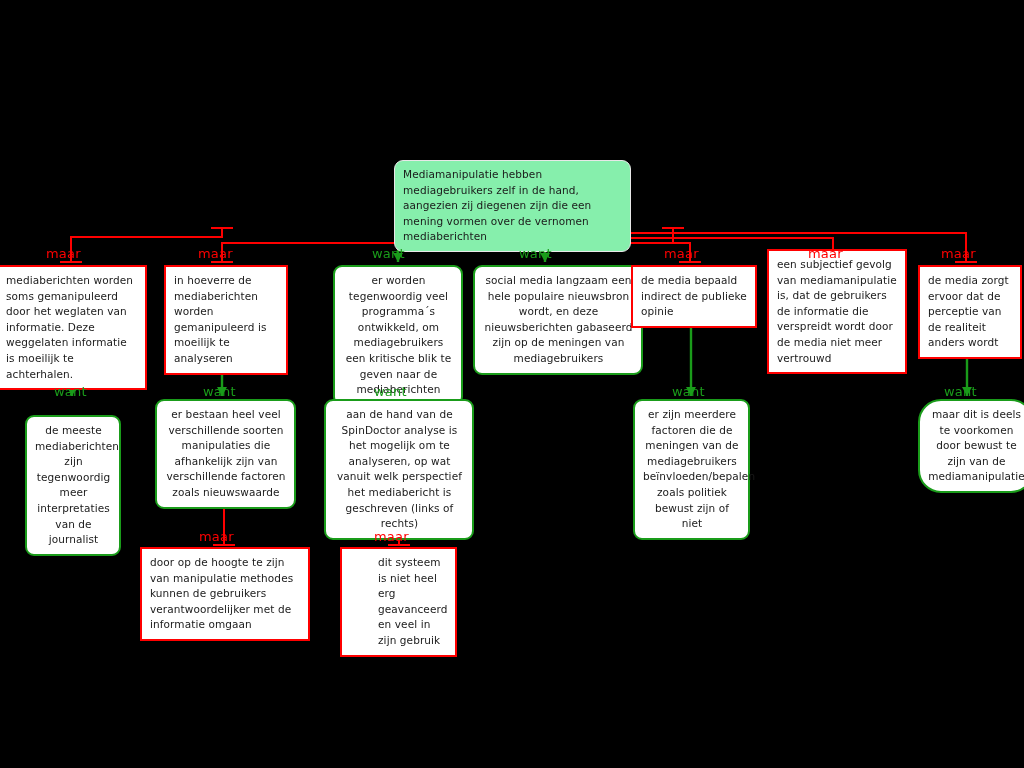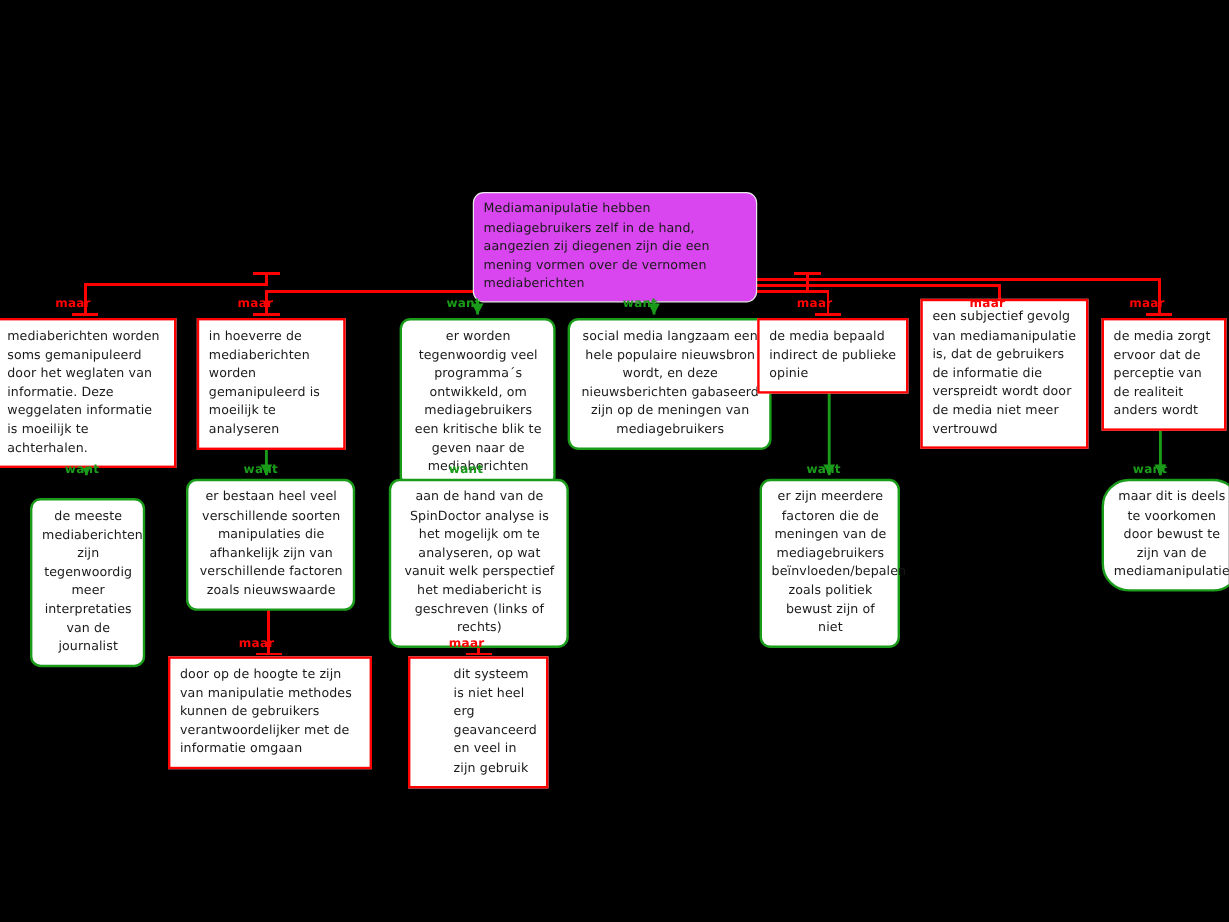--- a/index.html
+++ b/index.html
@@ -18,27 +18,27 @@
     box-sizing:border-box;
     padding:6px 7px 6px 8px;
     font-size:10.5px;
     line-height:15.6px;
     color:#1a1a1a;
     white-space:pre-line;
     letter-spacing:0.1px;
   }
   .node.red{border:2px solid #ff0000;border-radius:0px;}
   .node.green{border:2px solid #1a9c1a;border-radius:9px;text-align:center;}
-  .node.root{border:1px solid #e8e8e8;border-radius:9px;background:#d946ef;}
+  .node.root{border:1px solid #e8e8e8;border-radius:9px;background:#86efac;}
 
   .elabel{
     position:absolute;
-    font-size:10px;
+    font-size:13px;
     font-family:"DejaVu Sans","Liberation Sans",sans-serif;
-    font-weight:bold;
+    font-weight:normal;
     letter-spacing:0.2px;
     line-height:8px;
     white-space:nowrap;
   }
   .elabel.maar{color:#ff0000;}
   .elabel.want{color:#1a9c1a;}
 </style>
 </head>
 <body style="background: rgb(0, 0, 0);">
 

